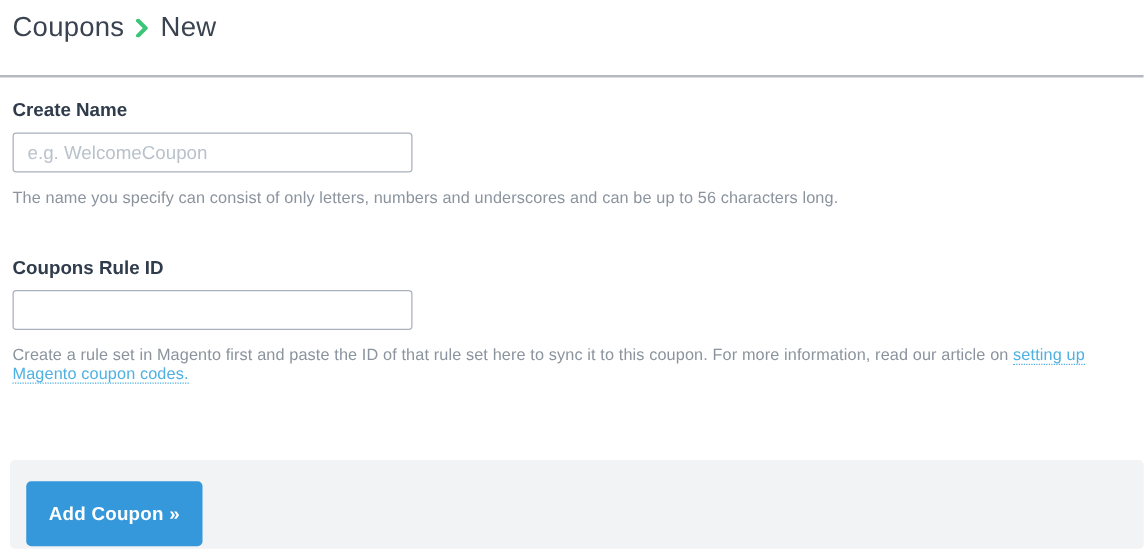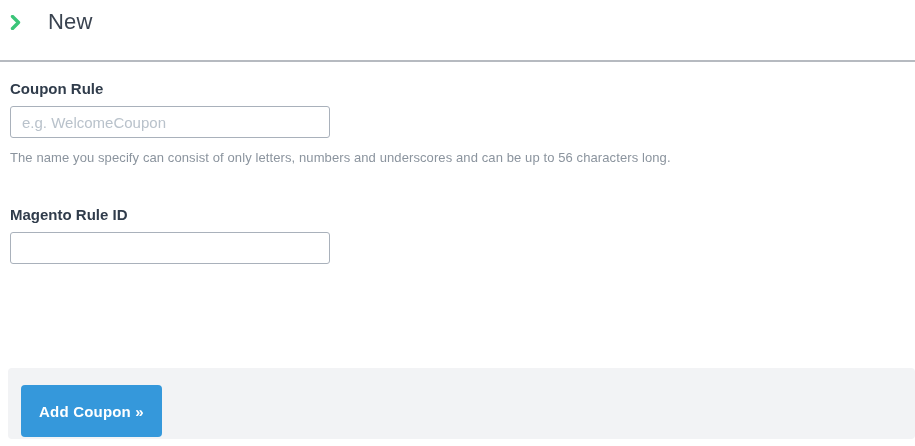--- a/index.html
+++ b/index.html
@@ -20,21 +20,21 @@
   .breadcrumb {
     display: flex;
     align-items: center;
     gap: 9px;
     font-size: 22px;
     color: #3a4350;
     letter-spacing: 0.2px;
   }
   .crumb-parent { cursor: pointer; }
   .crumb-sep { display: inline-flex; align-items: center; margin-top: 1px; }
-  .crumb-current { color: #3a4350; margin-left: 18px; }
+  .crumb-current { color: #3a4350; }
   
   .form-area { padding: 18px 10px 0 10px; }
   .field-label {
     display: block;
     font-size: 15px;
     font-weight: bold;
     color: #303c4b;
     margin-bottom: 9px;
   }
   .text-input {
@@ -88,39 +88,41 @@
     height: 52px;
     letter-spacing: 0.2px;
     cursor: pointer;
   }
 </style>
 </head>
 <body>
 
 <header class="topbar">
   <nav class="breadcrumb">
+    <span class="crumb-parent">Coupons</span>
     <span class="crumb-sep">
       <svg width="11" height="15" viewBox="0 0 8 12" aria-hidden="true">
         <path d="M1.6 1.2 L6.4 6 L1.6 10.8" fill="none" stroke="#3bc579" stroke-width="2.7" stroke-linecap="round" stroke-linejoin="round"></path>
       </svg>
     </span>
     <span class="crumb-current">New</span>
   </nav>
 </header>
 
 <main class="form-area">
 
   <div class="field-block">
-    <label class="field-label">Coupon Rule</label>
+    <label class="field-label">Create Name</label>
     <input class="text-input" type="text" placeholder="e.g. WelcomeCoupon" style="">
     <p class="help-text">The name you specify can consist of only letters, numbers and underscores and can be up to 56 characters long.</p>
   </div>
 
   <div class="field-block">
-    <label class="field-label">Magento Rule ID</label>
+    <label class="field-label">Coupons Rule ID</label>
     <input class="text-input" type="text" style="">
+    <p class="help-text"><span>Create a rule set in Magento first and paste the ID of that rule set here to sync it to this coupon. For more information, read our article on </span><a class="help-link" href="#">setting up Magento coupon codes.</a></p>
   </div>
 
 </main>
 
 <footer class="action-bar">
   <button class="primary-button">Add Coupon »</button>
 </footer>
 
 </body></html>

